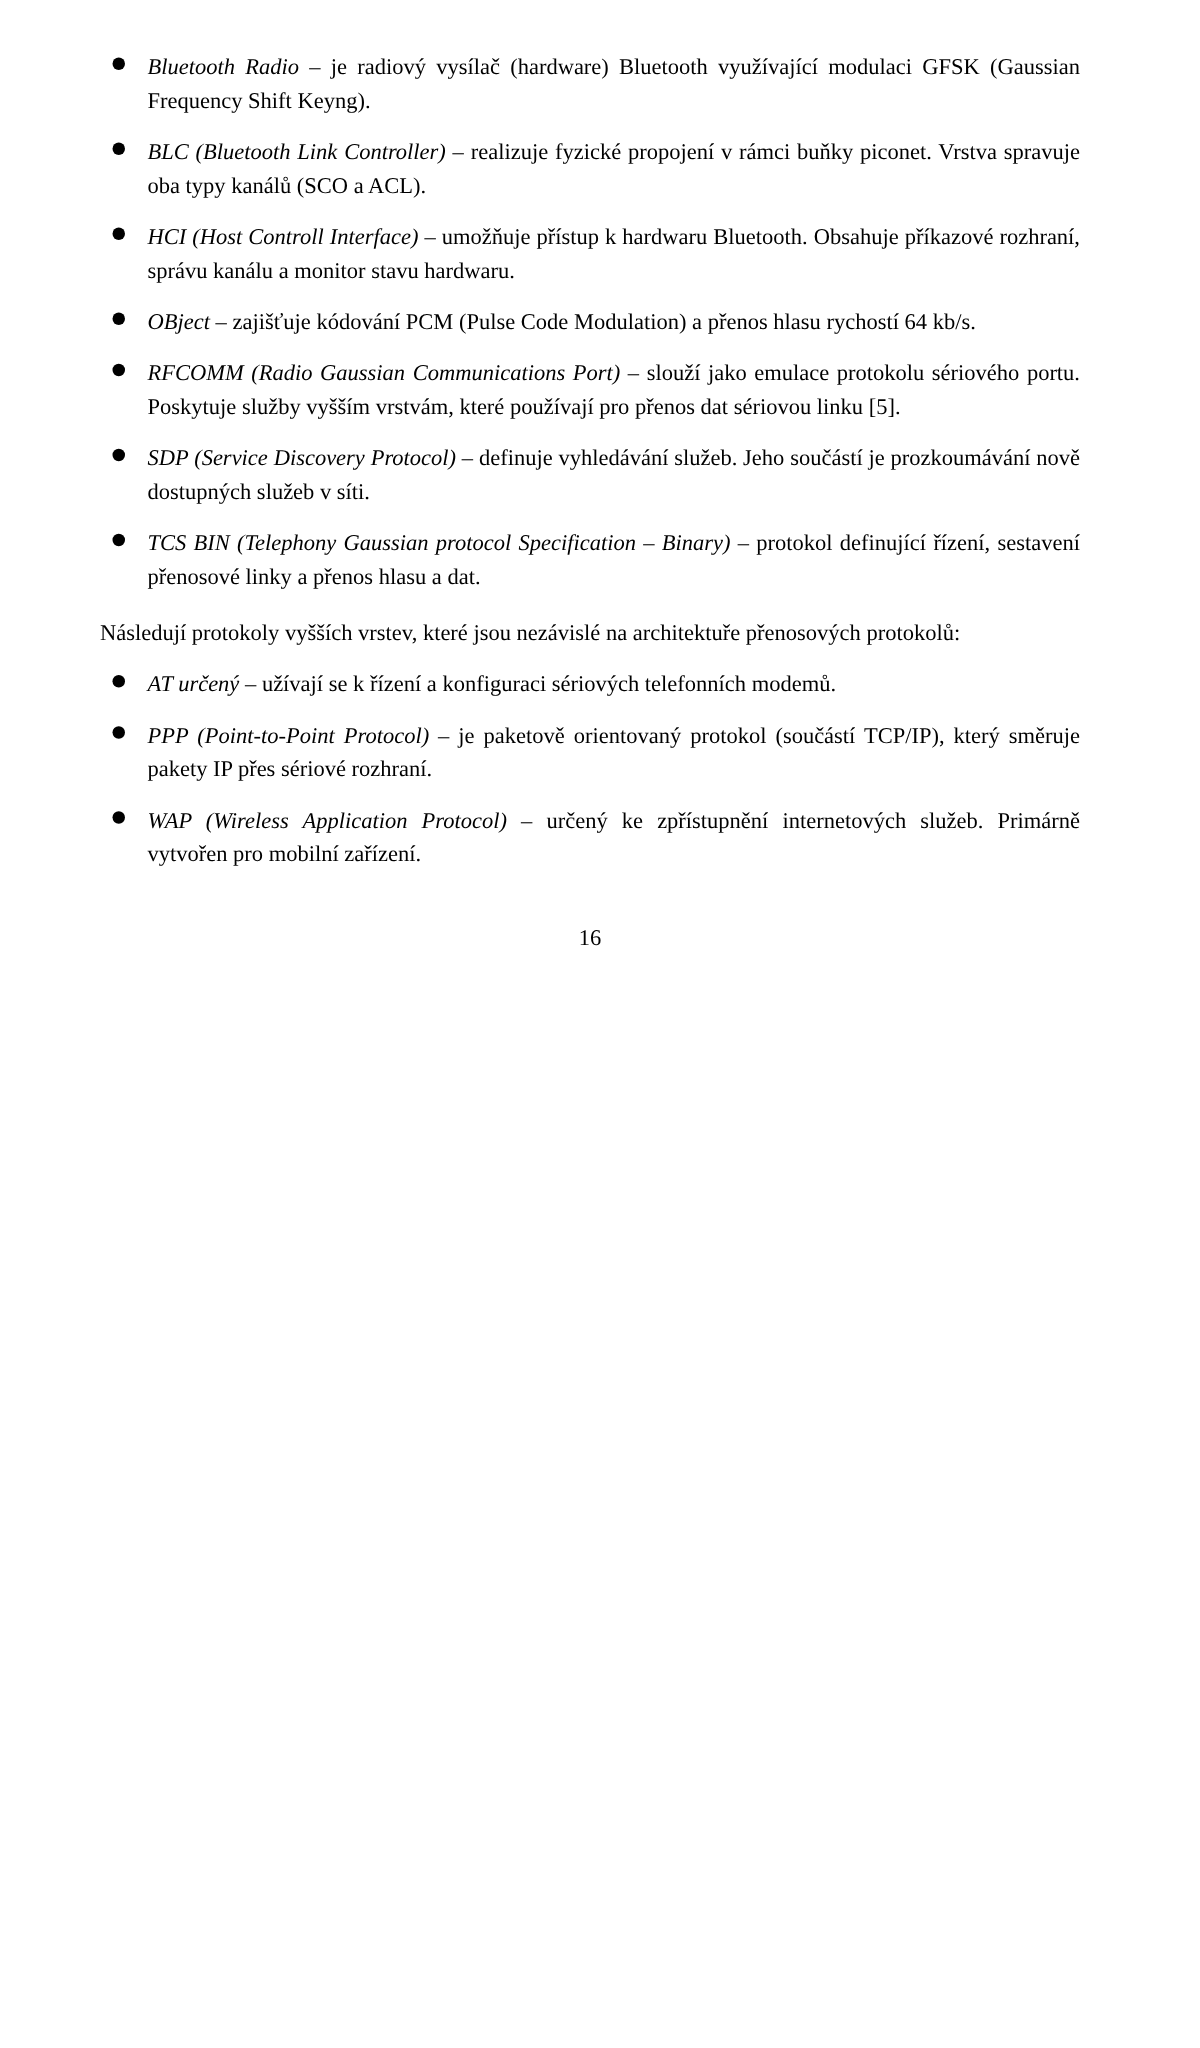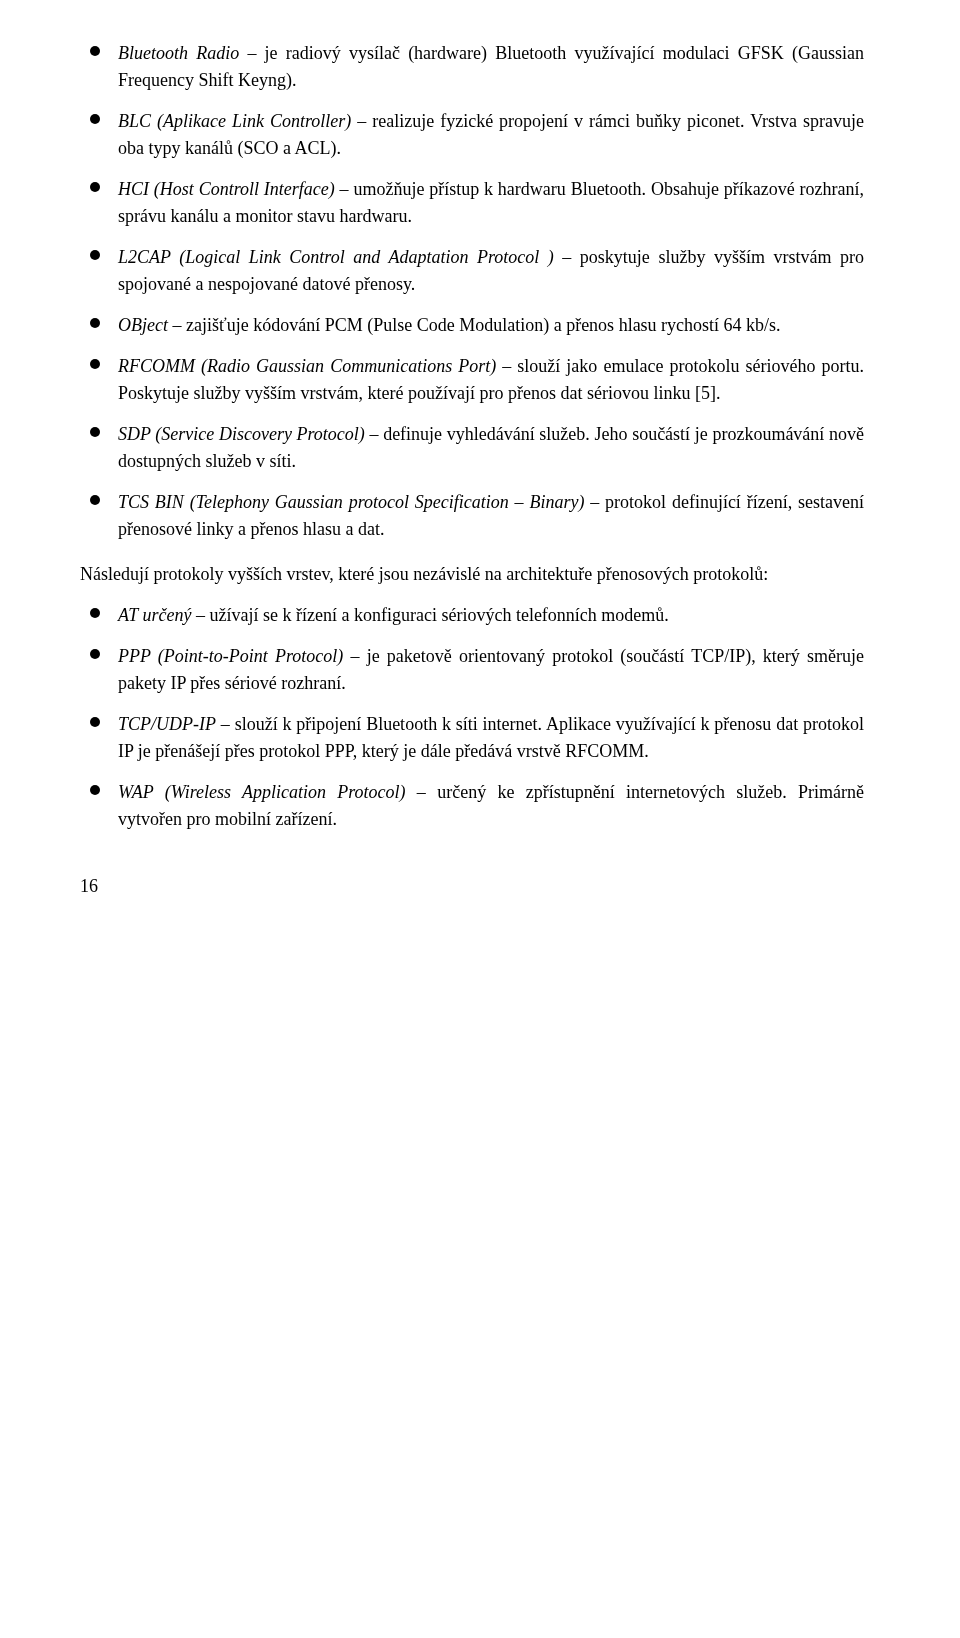--- a/index.html
+++ b/index.html
@@ -58,21 +58,21 @@
     .italic-term {
       font-style: italic;
     }
 
     .paragraph {
       text-align: justify;
       margin-bottom: 14px;
     }
 
     .page-number {
-      text-align: left;
+      text-align: center;
       margin-top: 40px;
       font-size: 18px;
     }
   </style>
 </head>
 <body>
 
 <div class="page">
 
   <ul class="bullet-list">
@@ -80,38 +80,32 @@
     <li>
       <span class="bullet-dot"></span>
       <span class="bullet-text">
         <span class="italic-term">Bluetooth Radio</span><span> – je radiový vysílač (hardware) Bluetooth využívající modulaci GFSK (Gaussian Frequency Shift Keyng).</span>
       </span>
     </li>
 
     <li>
       <span class="bullet-dot"></span>
       <span class="bullet-text">
-        <span class="italic-term">BLC (Aplikace Link Controller)</span><span> – realizuje fyzické propojení v rámci buňky piconet. Vrstva spravuje oba typy kanálů (SCO a ACL).</span>
+        <span class="italic-term">BLC (Bluetooth Link Controller)</span><span> – realizuje fyzické propojení v rámci buňky piconet. Vrstva spravuje oba typy kanálů (SCO a ACL).</span>
       </span>
     </li>
 
 
     <li>
       <span class="bullet-dot"></span>
       <span class="bullet-text">
         <span class="italic-term">HCI (Host Controll Interface)</span><span> – umožňuje přístup k hardwaru Bluetooth. Obsahuje příkazové rozhraní, správu kanálu a monitor stavu hardwaru.</span>
       </span>
     </li>
 
-    <li>
-      <span class="bullet-dot"></span>
-      <span class="bullet-text">
-        <span class="italic-term">L2CAP (Logical Link Control and Adaptation Protocol )</span><span> – poskytuje služby vyšším vrstvám pro spojované a nespojované datové přenosy.</span>
-      </span>
-    </li>
 
     <li>
       <span class="bullet-dot"></span>
       <span class="bullet-text">
         <span class="italic-term">OBject</span><span> – zajišťuje kódování PCM (Pulse Code Modulation) a přenos hlasu rychostí 64 kb/s.</span>
       </span>
     </li>
 
     <li>
       <span class="bullet-dot"></span>
@@ -147,26 +141,20 @@
       </span>
     </li>
 
     <li>
       <span class="bullet-dot"></span>
       <span class="bullet-text">
         <span class="italic-term">PPP (Point-to-Point Protocol)</span><span> – je paketově orientovaný protokol (součástí TCP/IP), který směruje pakety IP přes sériové rozhraní.</span>
       </span>
     </li>
 
-    <li>
-      <span class="bullet-dot"></span>
-      <span class="bullet-text">
-        <span class="italic-term">TCP/UDP-IP</span><span> – slouží k připojení Bluetooth k síti internet. Aplikace využívající k přenosu dat protokol IP je přenášejí přes protokol PPP, který je dále předává vrstvě RFCOMM.</span>
-      </span>
-    </li>
 
     <li>
       <span class="bullet-dot"></span>
       <span class="bullet-text">
         <span class="italic-term">WAP (Wireless Application Protocol)</span><span> – určený ke zpřístupnění internetových služeb. Primárně vytvořen pro mobilní zařízení.</span>
       </span>
     </li>
 
 
   </ul>

